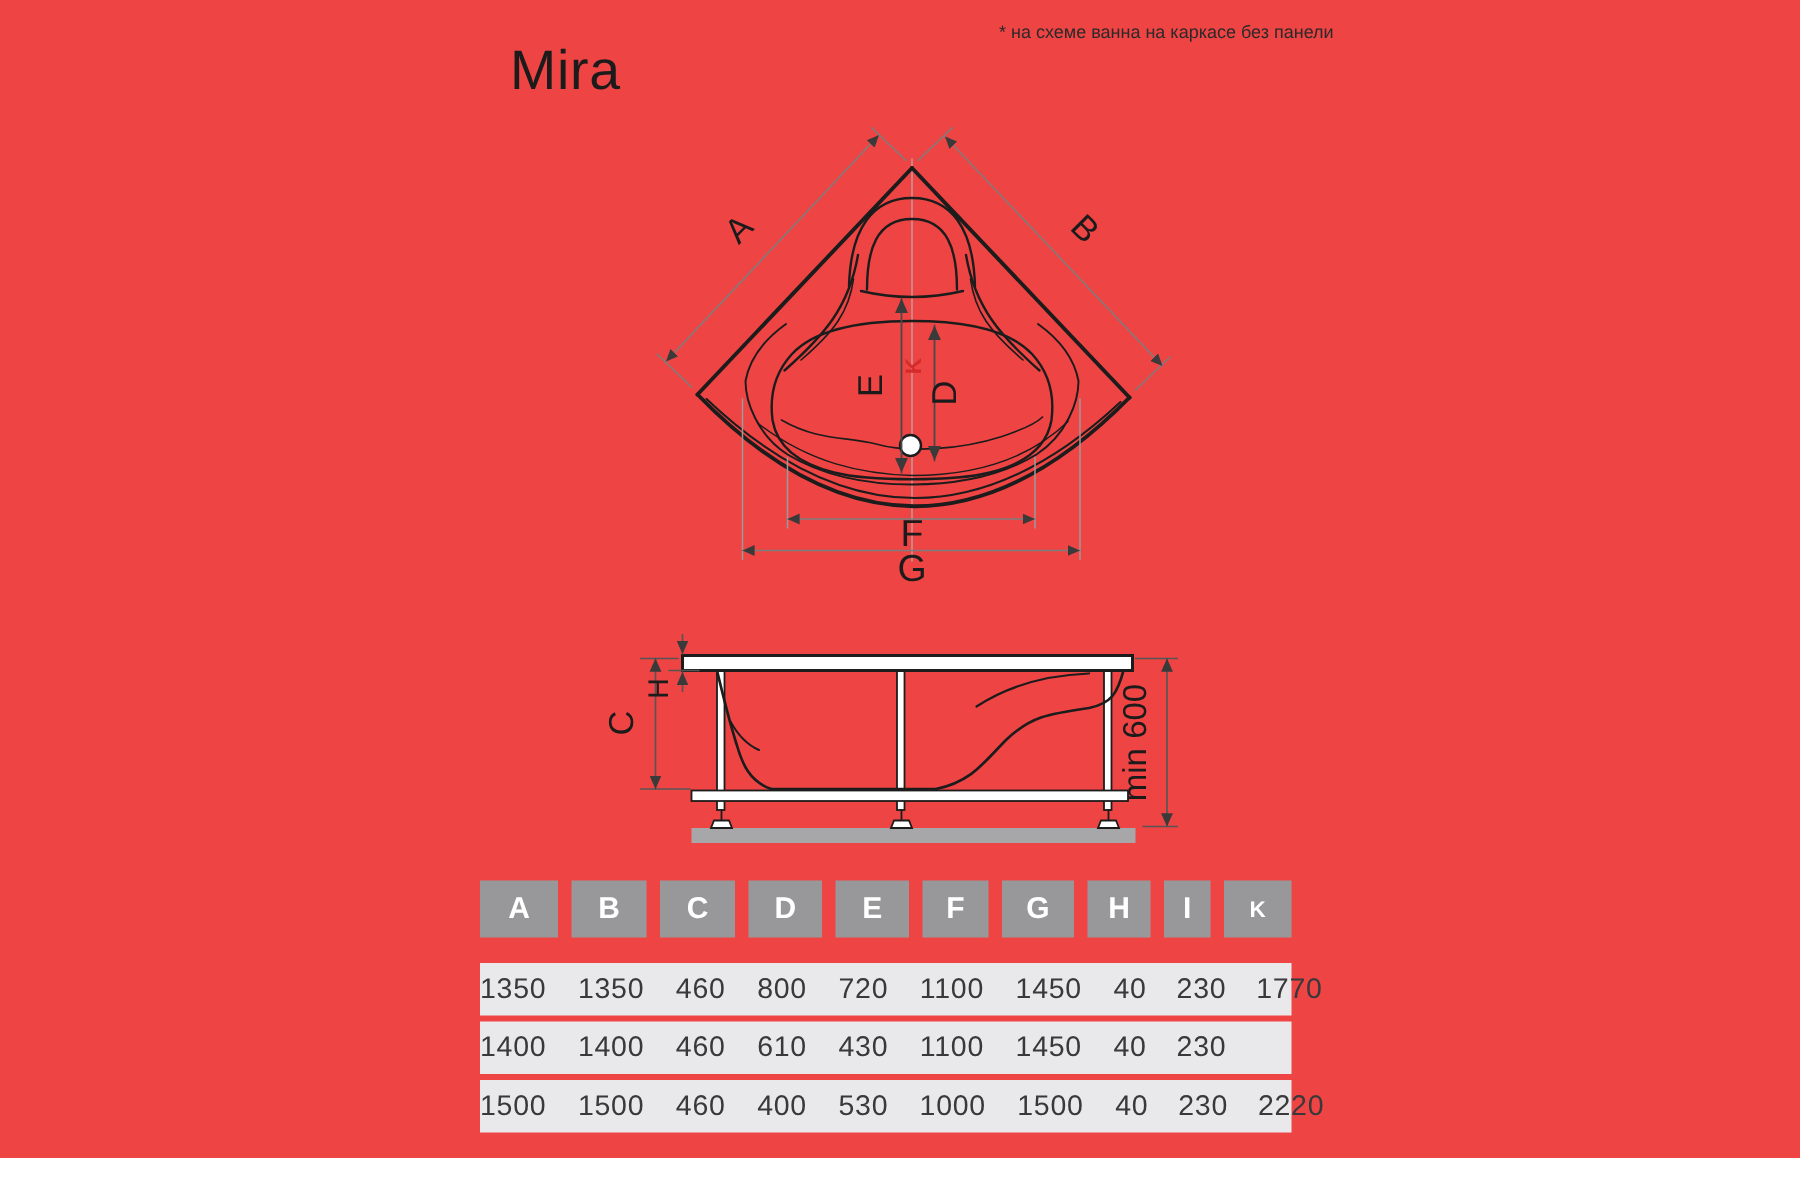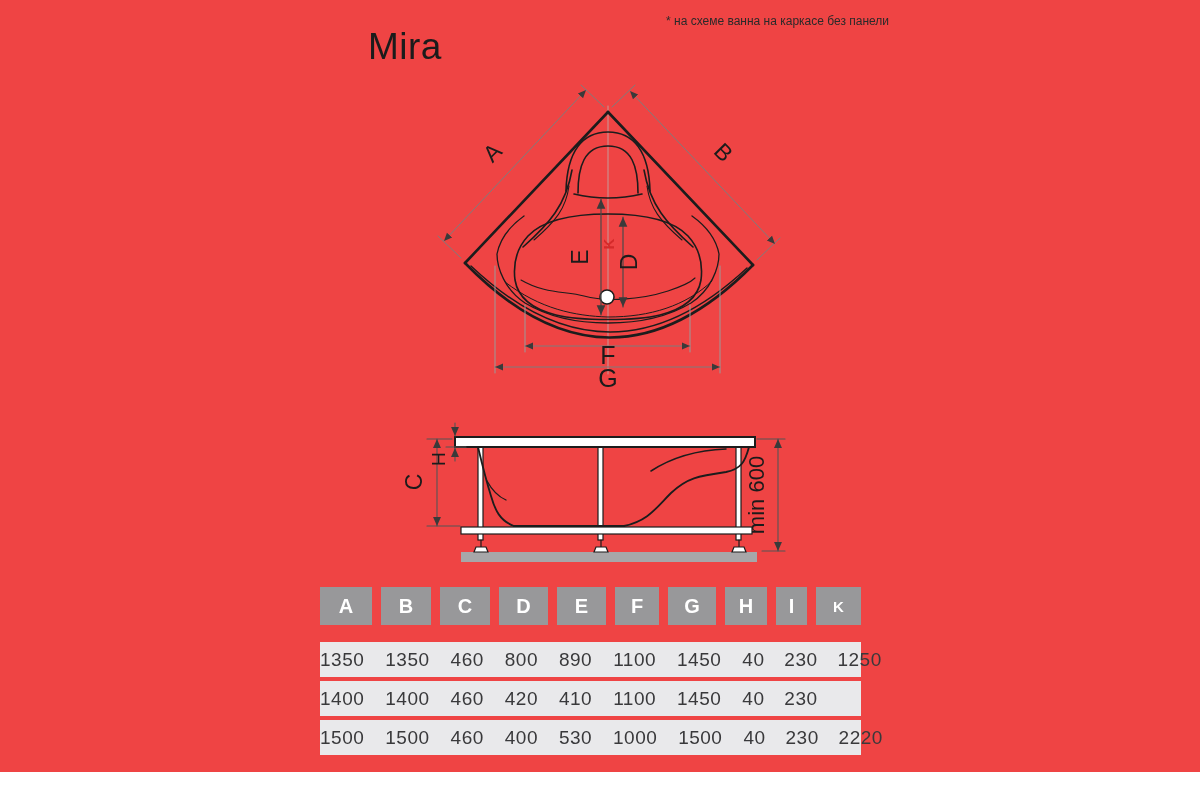--- a/index.html
+++ b/index.html
@@ -1,19 +1,19 @@
 <!DOCTYPE html>
 <html><head>
 <meta charset="utf-8">
 <style>
   html,body{margin:0;padding:0;background:#ffffff;}
   .sheet{position:relative;width:1200px;height:772px;background:#ef4444;overflow:hidden;
          font-family:"Liberation Sans", sans-serif;color:#1c1c1c;}
   .note{position:absolute;top:14px;left:666px;font-size:12px;color:#2a2a2a;white-space:nowrap;}
-  .title{position:absolute;top:26px;left:368px;margin:0;font-size:37px;font-weight:400;
+  .title{position:absolute;top:26px;left:340px;margin:0;font-size:37px;font-weight:400;
          letter-spacing:.5px;color:#1b1b1b;text-align:right;}
   .drawing{position:absolute;top:0;left:0;}
 
   
   .dim-table{position:absolute;left:320px;top:587px;width:541px;}
   .thead{display:flex;gap:9px;height:38px;margin-bottom:17px;}
   .hcell{background:#98989a;color:#fff;display:flex;align-items:center;justify-content:center;
          font-size:20px;font-weight:bold;height:38px;}
   .hcell.small{font-size:15px;}
   .trow{display:flex;gap:21px;height:35px;background:#e9e9eb;margin-bottom:4px;align-items:flex-start;}
@@ -170,34 +170,34 @@
       <div class="hcell w7">H</div>
       <div class="hcell w8">I</div>
       <div class="hcell w9 small">K</div>
     </div>
 
     <div class="trow">
       <div class="cell w0">1350</div>
       <div class="cell w1">1350</div>
       <div class="cell w2">460</div>
       <div class="cell w3">800</div>
-      <div class="cell w4">890</div>
+      <div class="cell w4">720</div>
       <div class="cell w5">1100</div>
       <div class="cell w6">1450</div>
       <div class="cell w7">40</div>
       <div class="cell w8">230</div>
-      <div class="cell w9">1250</div>
+      <div class="cell w9">1770</div>
     </div>
 
     <div class="trow">
       <div class="cell w0">1400</div>
       <div class="cell w1">1400</div>
       <div class="cell w2">460</div>
-      <div class="cell w3">420</div>
-      <div class="cell w4">410</div>
+      <div class="cell w3">610</div>
+      <div class="cell w4">430</div>
       <div class="cell w5">1100</div>
       <div class="cell w6">1450</div>
       <div class="cell w7">40</div>
       <div class="cell w8">230</div>
       <div class="cell w9"></div>
     </div>
 
     <div class="trow">
       <div class="cell w0">1500</div>
       <div class="cell w1">1500</div>

